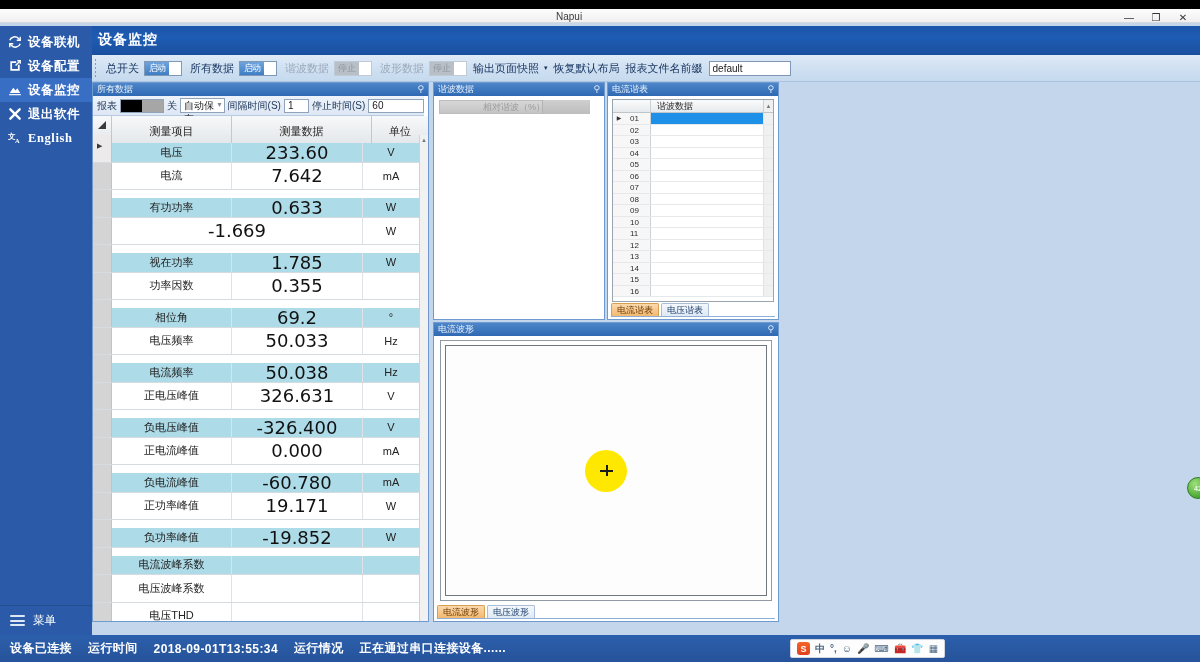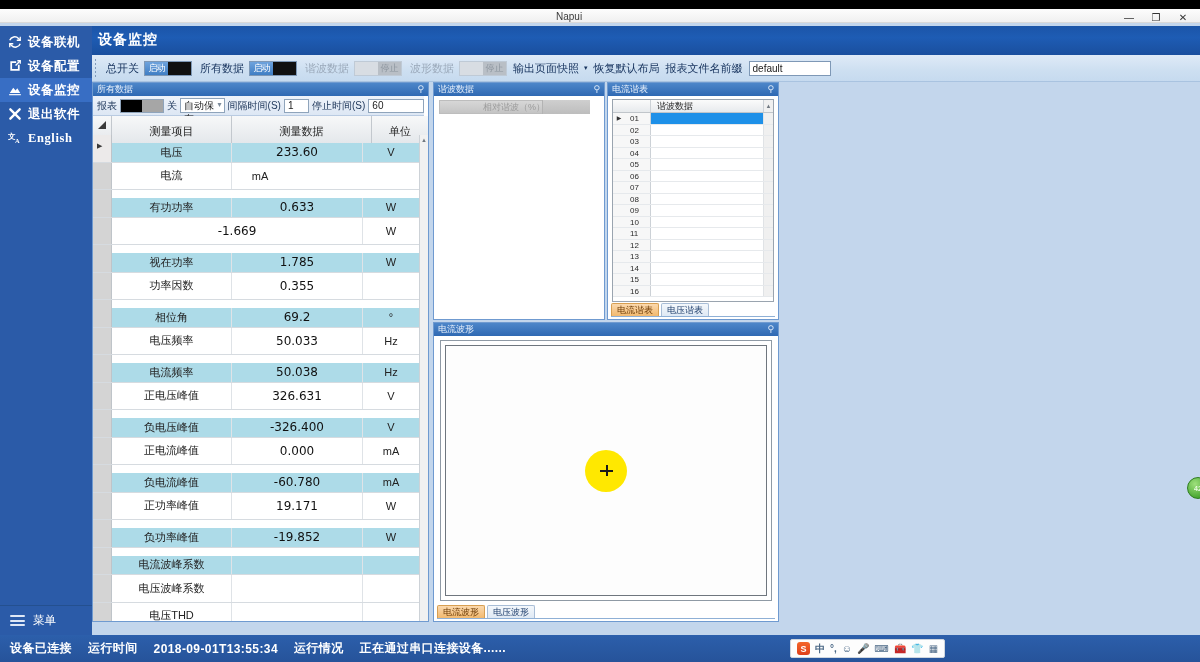--- a/index.html
+++ b/index.html
@@ -67,22 +67,22 @@
     background: linear-gradient(#dfeaf7, #cddff1 60%, #c6daef);
     border-bottom:1px solid #a9c3e0;
     display:flex; align-items:center;
   }
   .tb-dots { width:4px; height:20px; margin-left:2px;
     background-image: radial-gradient(#6c89ad 40%, transparent 41%);
     background-size:3px 4px; opacity:.8; }
   .tb-lbl { font-size:11px; color:#15315c; margin:0 5px 0 8px; white-space:nowrap; }
   .tb-lbl.dis { color:#9ba9ba; }
   .switch {
-    display:inline-flex; width:48px; height:15px; border:1px solid #7e98b6;
-    background:#fff; overflow:hidden;
+    display:inline-flex; width:38px; height:15px; border:1px solid #7e98b6;
+    background:#fff; overflow:hidden;flex-direction:column;
   }
   .switch .on {
     width:24px; background:linear-gradient(#6ea3dd,#3f7ec4); color:#fff;
     font-size:9px; display:flex; align-items:center; justify-content:center; letter-spacing:-1px;
   }
   .switch .off { width:24px; background:#111; }
   .switch.dis { border-color:#bfcad6; }
   .switch.dis .on { background:#d8dde3; color:#d8dde3;}
   .switch.dis .off { background:#b9bfc6; color:#8c959e; font-size:9px;
      display:flex; align-items:center; justify-content:center; }
@@ -135,21 +135,21 @@
   .gh.c2 { flex:1; }
   .gh.c3 { width:56px; border-right:none;}
   .grid-rows { position:absolute; left:0; right:9px; top:19px; bottom:0; }
   .grow { display:flex; height:27.5px; border-bottom:1px solid #d6dbe0; }
   .grow .c0 { width:19px; background:#d4d4d4; border-right:1px solid #bfc4c9; position:relative; }
   .grow.sel0 .c0 { background:#eceaea; }
   .grow.sel0 .c0:after{ content:"▶"; position:absolute; left:4px; top:7px; font-size:7px; color:#3a3a3a;}
   .grow .c1 { width:120px; display:flex; align-items:center; justify-content:center;
               font-size:11px; color:#222; border-right:1px solid #dfe3e7;}
   .grow .c2 { flex:1; display:flex; align-items:center; justify-content:center;
-              font-size:12px; color:#111; border-right:1px solid #dfe3e7;
+              font-size:18px; color:#111; border-right:1px solid #dfe3e7;
               font-family:"DejaVu Sans", sans-serif; }
   .grow .c3 { width:56px; display:flex; align-items:center; justify-content:center;
               font-size:11px; color:#222; }
   .grow.alt .c1, .grow.alt .c2, .grow.alt .c3 { background:#addbe8;margin-top:8px; }
   .vscroll { position:absolute; right:0; top:19px; bottom:0; width:9px;
              background:#f1f1f1; border-left:1px solid #cdd2d7; }
   .vscroll .arr { height:10px; font-size:6px; color:#707880; text-align:center; line-height:10px;}
 
   
   #pnlHarm { left:433px; top:82px; width:172px; height:238px; }
@@ -387,20 +387,21 @@
         <div class="grid-rows" id="gridRows">
             <div class="grow alt sel0">
               <div class="c0"></div>
               <div class="c1">电压</div>
               <div class="c2">233.60</div>
               <div class="c3">V</div>
             </div>
             <div class="grow">
               <div class="c0"></div>
               <div class="c1">电流</div>
+              <div class="c2">7.642</div>
               <div class="c3">mA</div>
             </div>
             <div class="grow alt">
               <div class="c0"></div>
               <div class="c1">有功功率</div>
               <div class="c2">0.633</div>
               <div class="c3">W</div>
             </div>
             <div class="grow">
               <div class="c0"></div>

